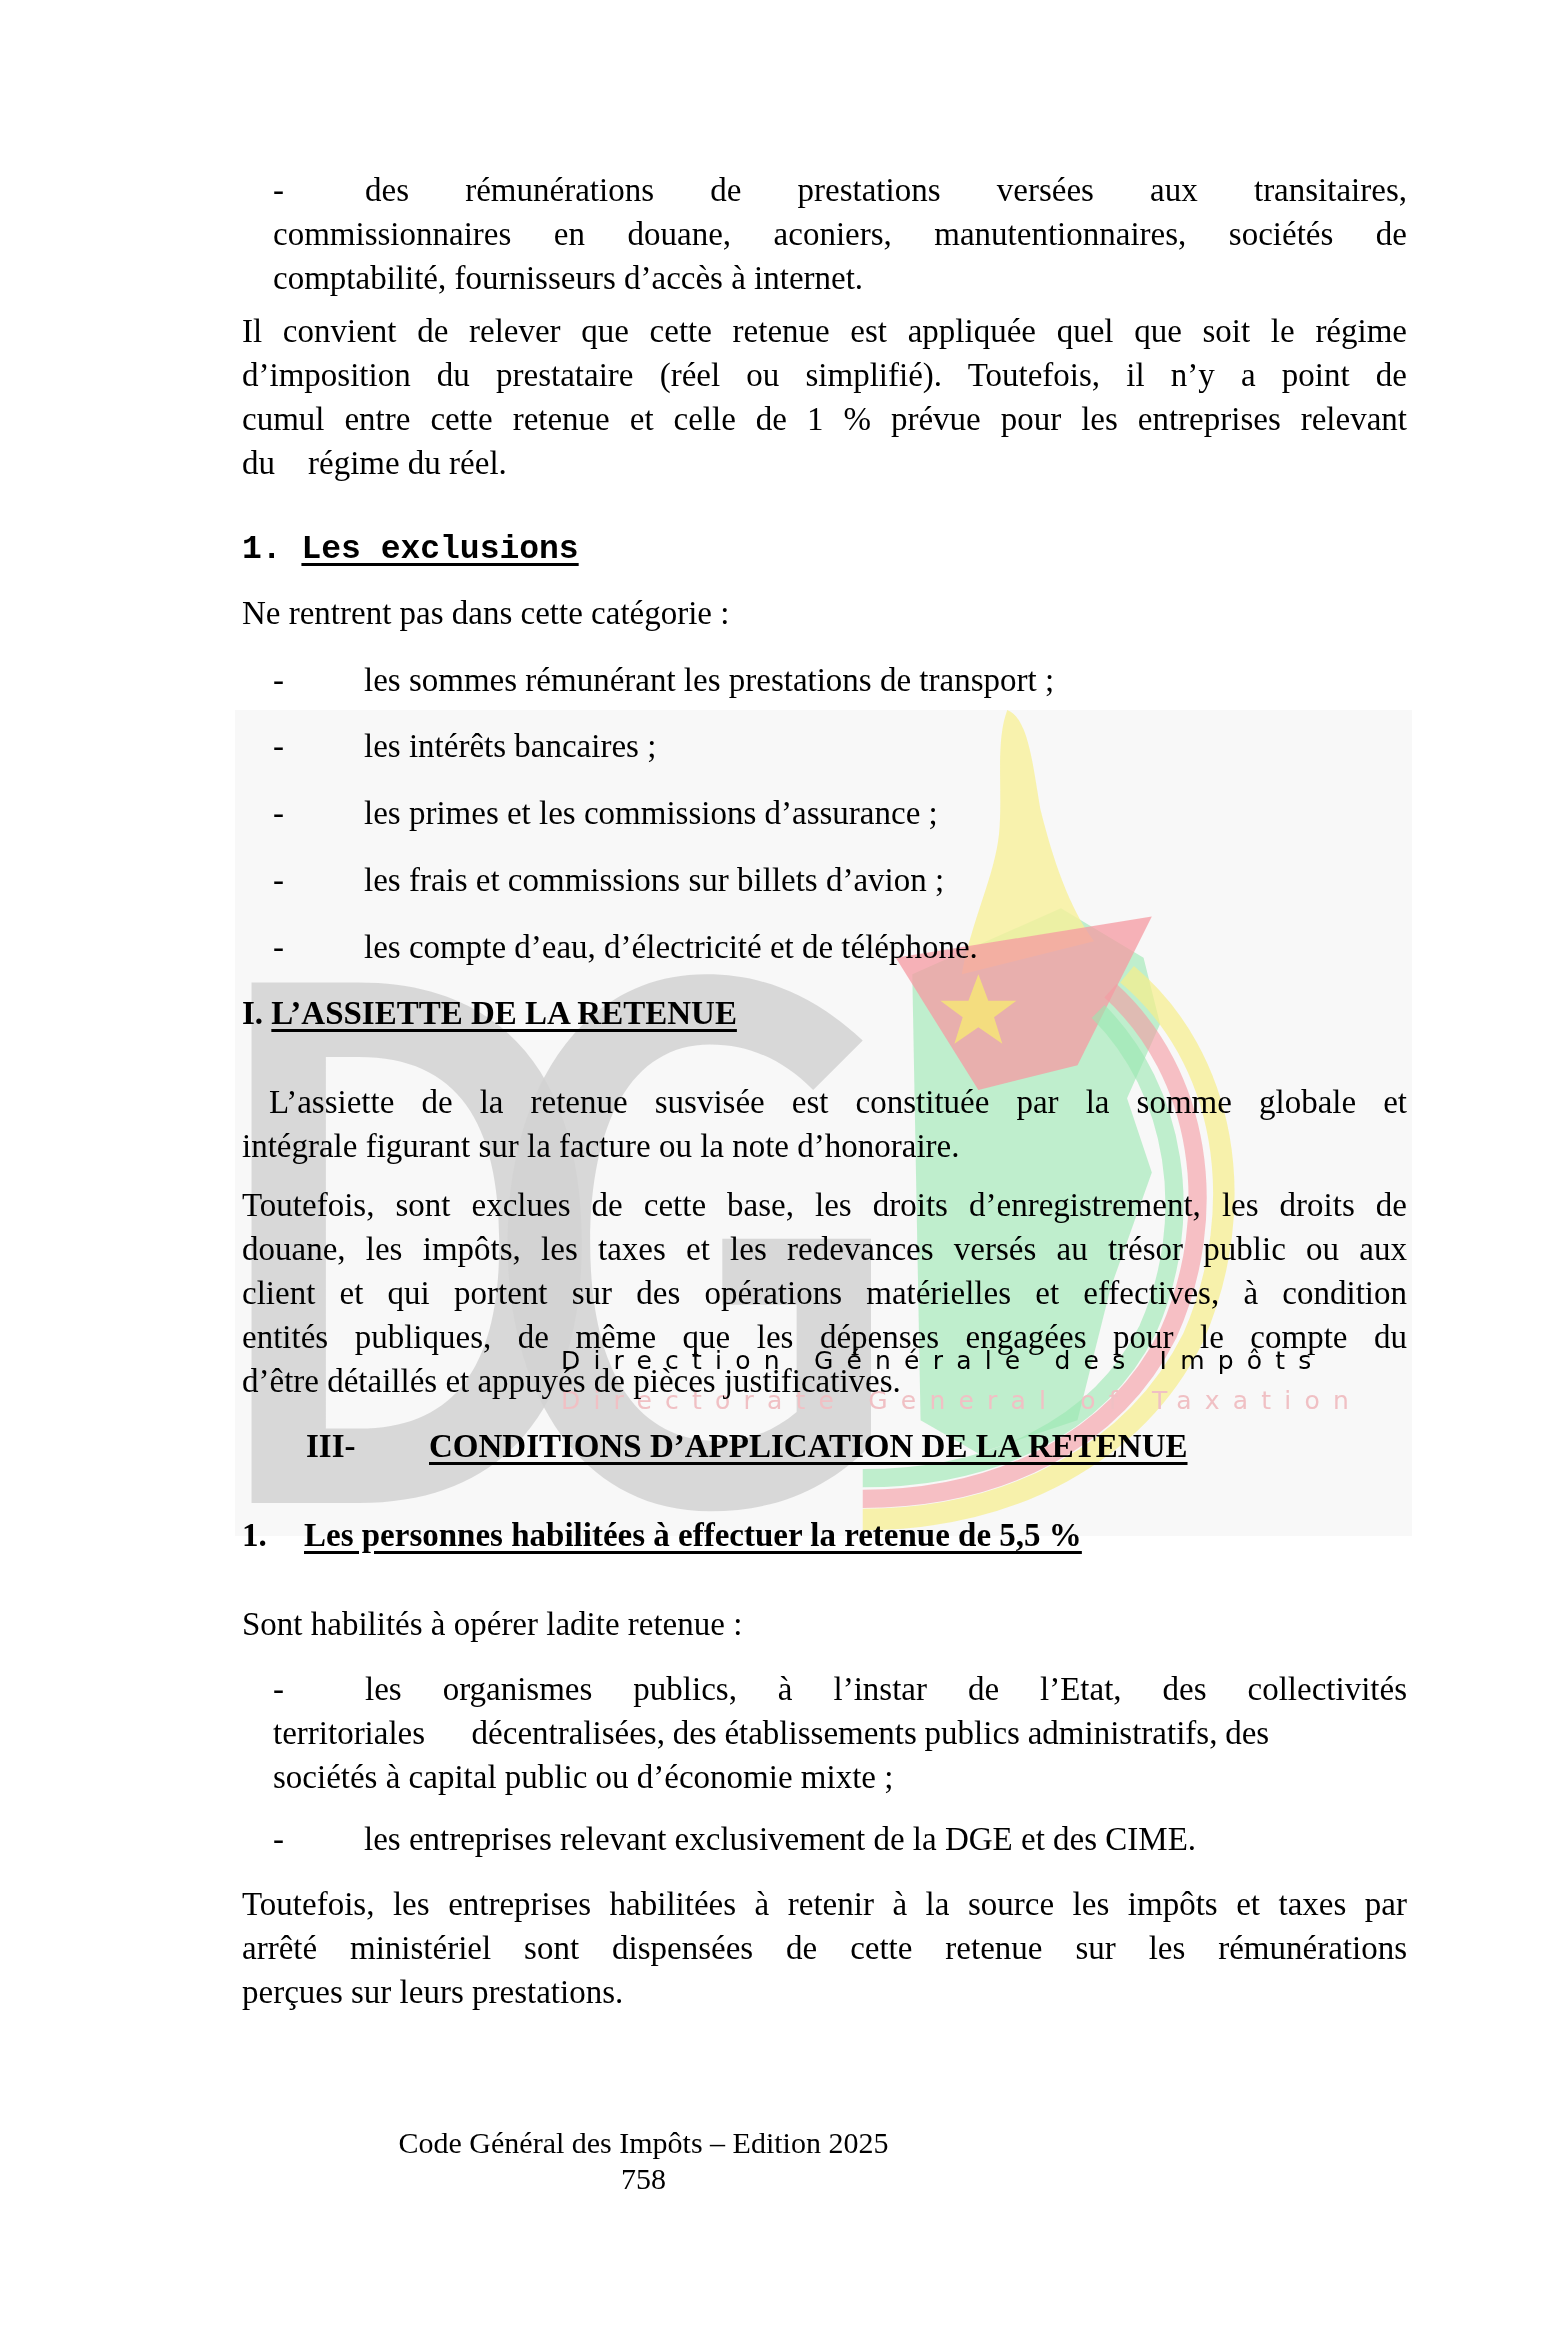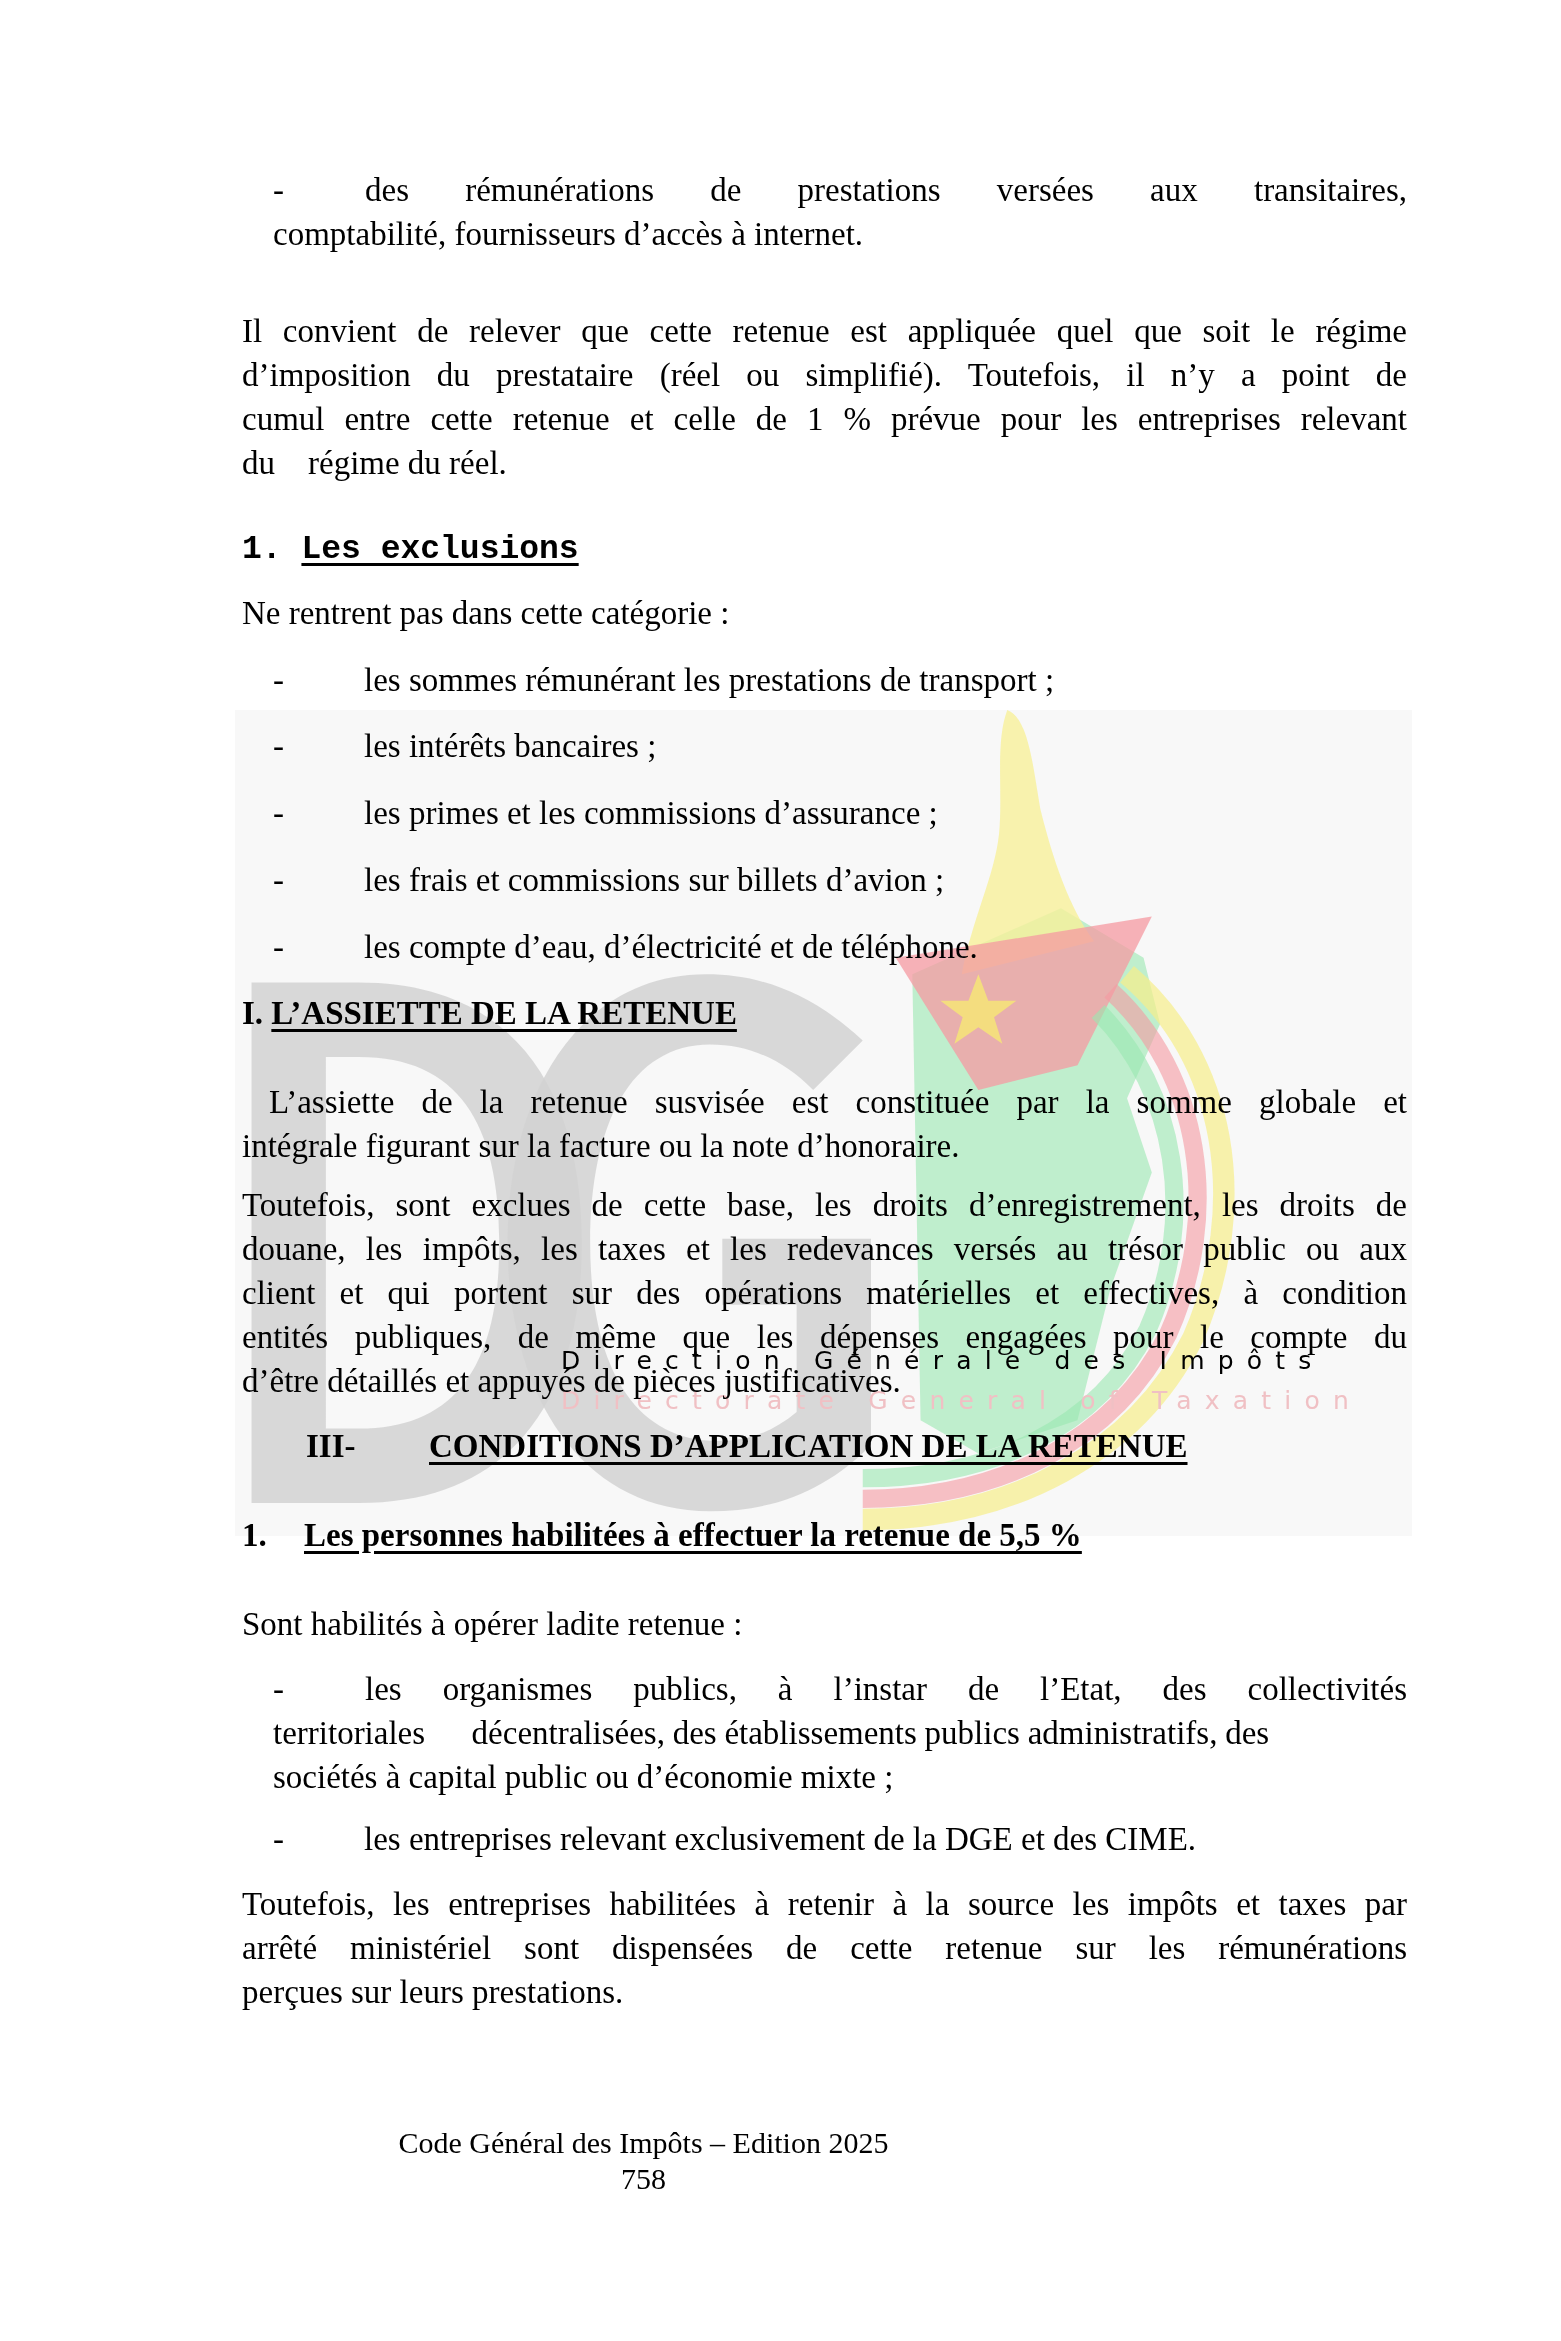--- a/index.html
+++ b/index.html
@@ -57,20 +57,21 @@
     <div class="wm-text fr">Direction Générale des Impôts</div>
     <div class="wm-text en">Directorate General of Taxation</div>
   </div>
 
   <div class="content">
 
     <div class="dash-block" style="top:168px;">
       <span class="first">
         <span class="lead">-</span><span>des rémunérations de prestations versées aux transitaires,</span>
       </span>
+      <span style="display:block; text-align:justify; text-align-last:justify;">commissionnaires en douane, aconiers, manutentionnaires, sociétés de</span>
       <span style="display:block;">comptabilité, fournisseurs d’accès à internet.</span>
     </div>
 
     <div class="p" style="top:309px;">
       <div style="text-align:justify; text-align-last:justify;">Il convient de relever que cette retenue est appliquée quel que soit le régime</div>
       <div style="text-align:justify; text-align-last:justify;">d’imposition du prestataire (réel ou simplifié). Toutefois, il n’y a point de</div>
       <div style="text-align:justify; text-align-last:justify;">cumul entre cette retenue et celle de 1 % prévue pour les entreprises relevant</div>
       <div style="white-space:pre;">du    régime du réel.</div>
     </div>
 

